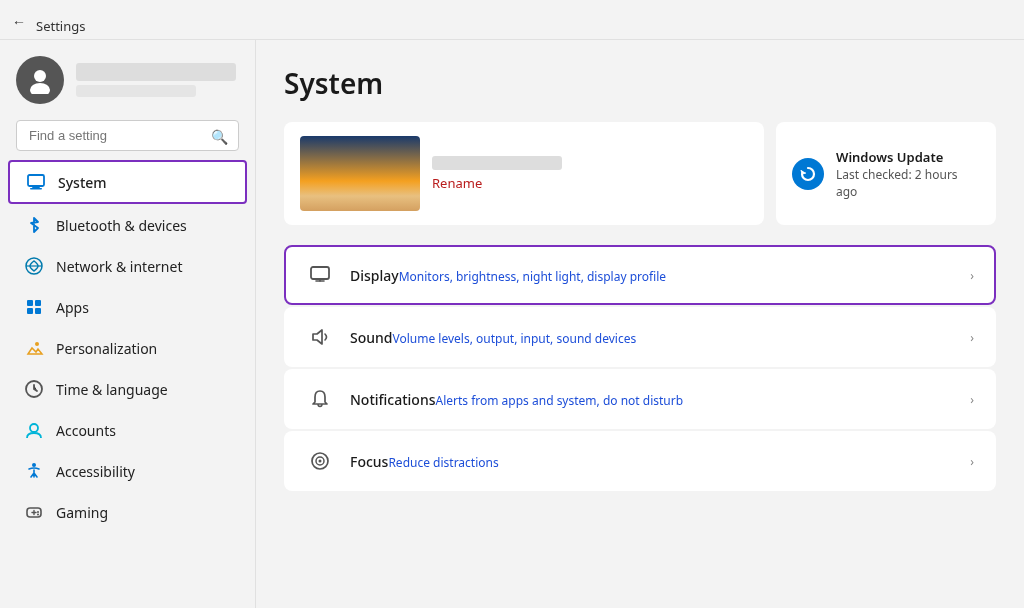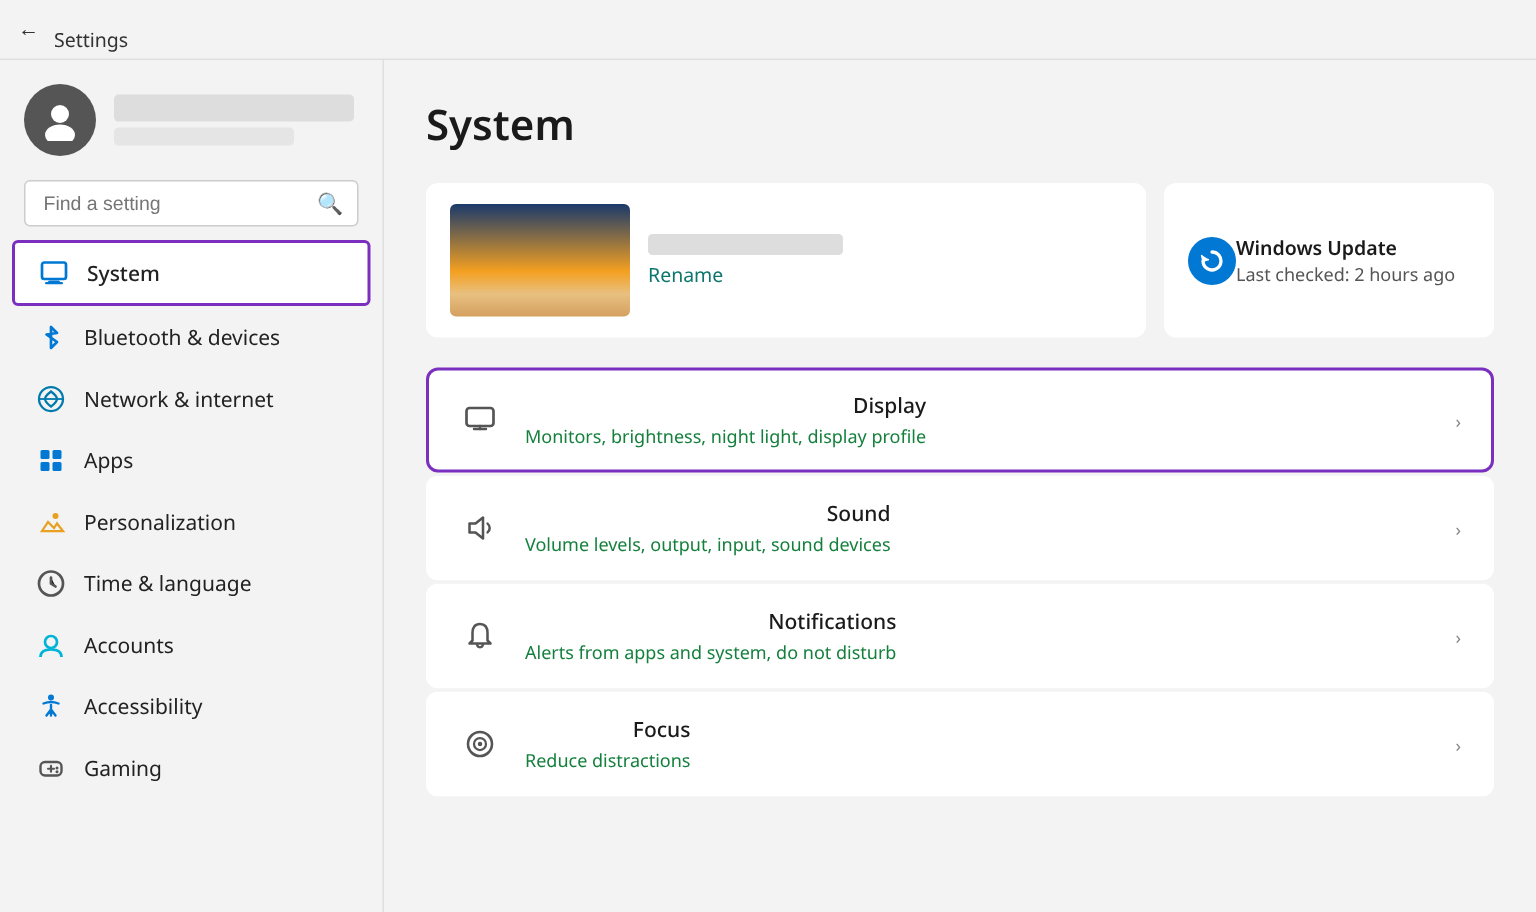--- a/index.html
+++ b/index.html
@@ -184,32 +184,33 @@
       flex-direction: column;
       gap: 4px;
     }
     .device-name-box {
       width: 130px;
       height: 14px;
       background: #ddd;
       border-radius: 3px;
     }
     .rename-link {
-      color: #0f766e;
+      color: #b91c1c;
       font-size: 13px;
       cursor: pointer;
       text-decoration: none;
     }
 
     .windows-update-card {
       background: white;
       border-radius: 8px;
       padding: 14px 16px;
       display: flex;
       align-items: center;
+      gap: 12px;
       width: 220px;
       flex-shrink: 0;
     }
     .update-icon {
       width: 32px;
       height: 32px;
       border-radius: 50%;
       background: #0078d4;
       display: flex;
       align-items: center;
@@ -260,31 +261,29 @@
       display: flex;
       align-items: center;
       justify-content: center;
       font-size: 18px;
       color: #555;
       flex-shrink: 0;
     }
 
     .settings-item-text {
       display: flex;
-      flex-direction: column;
-      text-align: right;
     }
     .settings-item-title {
       font-size: 14px;
       font-weight: 500;
       color: #1a1a1a;
     }
     .settings-item-desc {
       font-size: 12px;
-      color: #15803d;
+      color: #1d4ed8;
       margin-top: 2px;
     }
 
     .chevron {
       margin-left: auto;
       color: #888;
       font-size: 12px;
     }
   </style>
 </head>

